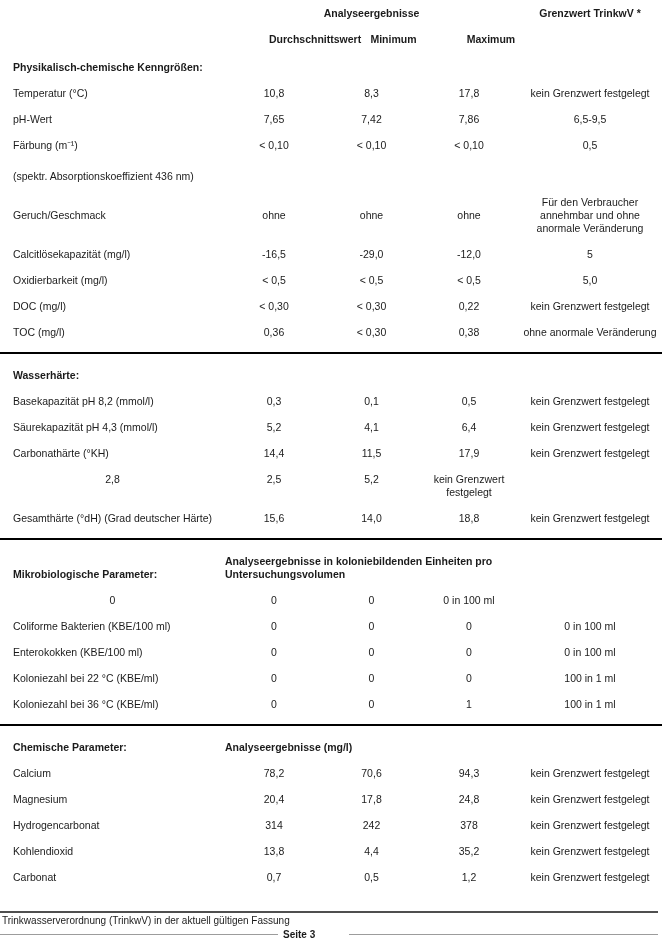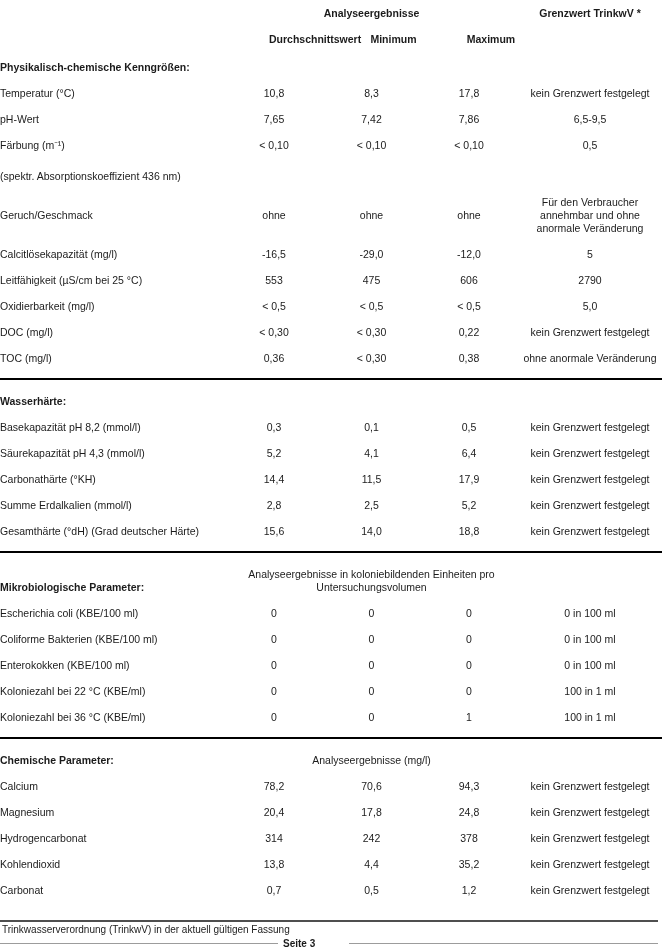--- a/index.html
+++ b/index.html
@@ -9,37 +9,37 @@
     font-size:10.5px; color:#1b1b1b;
     position:relative; overflow:hidden;
   }
   .page { padding-top:7px; }
   .grid {
     display:grid;
     grid-template-columns:225px 98px 97px 98px 144px;
   }
   .row { margin-bottom:13px; line-height:13px; }
   .row.vcenter { align-items:center; }
-  .cell-label { }
+  .cell-label { padding-left:13px; }
   .cell-label .sub { line-height:13px;margin-top:18px; }
   .cell-val { text-align:center; }
   .bold { font-weight:bold; }
   .header-a { margin-bottom:13px; line-height:13px; }
   .header-a .span-mid { grid-column:2/5; text-align:center; font-weight:bold; }
   .header-a .g5 { text-align:center; font-weight:bold; }
   .header-b { margin-bottom:15px; line-height:13px; }
   .header-b .cell-val { font-weight:bold;margin-left:44px; }
   .section-title-row { margin-bottom:13px; line-height:13px; align-items:end; }
-  .section-title-row .subheader { grid-column:2/5; text-align:center; font-weight:normal; }
+  .section-title-row .subheader { grid-column:2/5; text-align:left; font-weight:bold; }
   .divider { border:0; border-top:2.5px solid #000; margin:0 0 15px 0; height:0; }
   .limit-line { line-height:13px; }
   .footer { position:absolute; left:0; right:4px; bottom:0;margin-top:24px; }
   .footer-rule { border:0; border-top:2px solid #4f4f4f; margin:0; height:0; }
   .footer-note { font-size:10px; line-height:12px; padding:2px 0 2px 2px; }
-  .pagebar { display:flex; align-items:center; padding-bottom:0; }
+  .pagebar { display:flex; align-items:center; padding-bottom:9px; }
   .pagebar .rule-left { width:278px; border-top:1px solid #9c9c9c; height:0; }
   .pagebar .gap-s { width:5px; }
   .pagebar .gap-l { width:34px; }
   .pagebar .page-num { font-size:10px; font-weight:bold; line-height:11px; white-space:nowrap; }
   .pagebar .rule-right { flex:1; border-top:1px solid #9c9c9c; height:0; }
 </style>
 </head>
 <body>
 
 <div class="page">
@@ -107,29 +107,20 @@
         <div class="cell-label">
           <div>Calcitlösekapazität (mg/l)</div>
         </div>
         <div class="cell-val">-16,5</div>
         <div class="cell-val">-29,0</div>
         <div class="cell-val">-12,0</div>
         <div class="cell-val">5</div>
       </div>
       <div class="grid row">
         <div class="cell-label">
-          <div>Leitfähigkeit (µS/cm bei 25 °C)</div>
-        </div>
-        <div class="cell-val">553</div>
-        <div class="cell-val">475</div>
-        <div class="cell-val">606</div>
-        <div class="cell-val">2790</div>
-      </div>
-      <div class="grid row">
-        <div class="cell-label">
           <div>Oxidierbarkeit (mg/l)</div>
         </div>
         <div class="cell-val">&lt; 0,5</div>
         <div class="cell-val">&lt; 0,5</div>
         <div class="cell-val">&lt; 0,5</div>
         <div class="cell-val">5,0</div>
       </div>
       <div class="grid row">
         <div class="cell-label">
           <div>DOC (mg/l)</div>
@@ -173,23 +164,20 @@
       <div class="grid row">
         <div class="cell-label">
           <div>Carbonathärte (°KH)</div>
         </div>
         <div class="cell-val">14,4</div>
         <div class="cell-val">11,5</div>
         <div class="cell-val">17,9</div>
         <div class="cell-val">kein Grenzwert festgelegt</div>
       </div>
       <div class="grid row">
-        <div class="cell-label">
-          <div>Summe Erdalkalien (mmol/l)</div>
-        </div>
         <div class="cell-val">2,8</div>
         <div class="cell-val">2,5</div>
         <div class="cell-val">5,2</div>
         <div class="cell-val">kein Grenzwert festgelegt</div>
       </div>
       <div class="grid row">
         <div class="cell-label">
           <div>Gesamthärte (°dH) (Grad deutscher Härte)</div>
         </div>
         <div class="cell-val">15,6</div>
@@ -200,23 +188,20 @@
       <hr class="divider">
       <div class="grid section-title-row">
         <div class="cell-label bold">Mikrobiologische Parameter:</div>
         <div class="subheader">
           <div class="limit-line">Analyseergebnisse in koloniebildenden Einheiten pro</div>
           <div class="limit-line">Untersuchungsvolumen</div>
         </div>
         <div></div>
       </div>
       <div class="grid row">
-        <div class="cell-label">
-          <div>Escherichia coli (KBE/100 ml)</div>
-        </div>
         <div class="cell-val">0</div>
         <div class="cell-val">0</div>
         <div class="cell-val">0</div>
         <div class="cell-val">0 in 100 ml</div>
       </div>
       <div class="grid row">
         <div class="cell-label">
           <div>Coliforme Bakterien (KBE/100 ml)</div>
         </div>
         <div class="cell-val">0</div>

